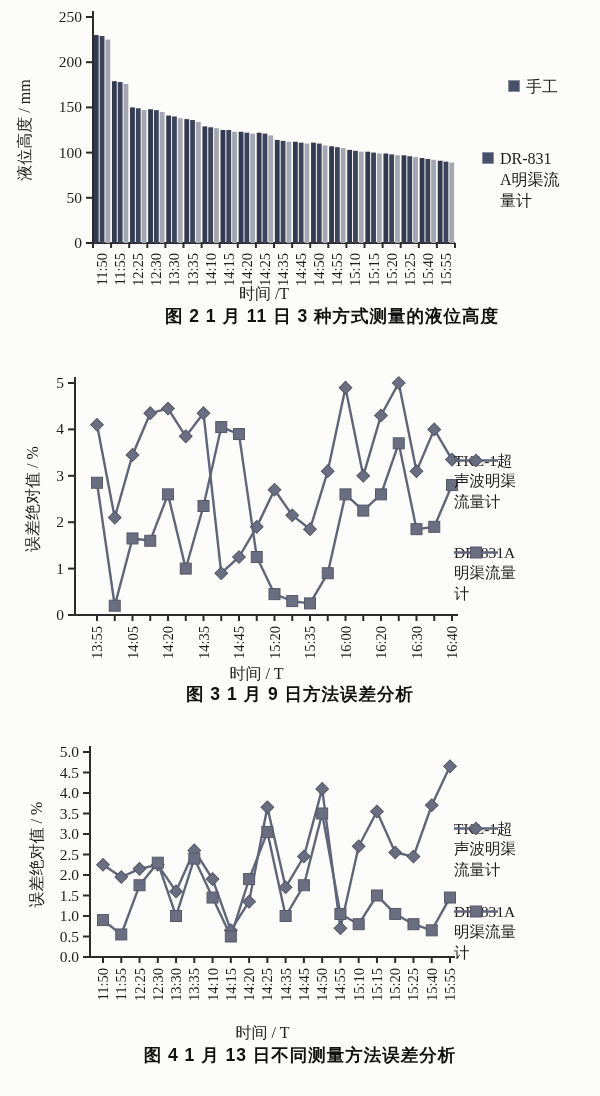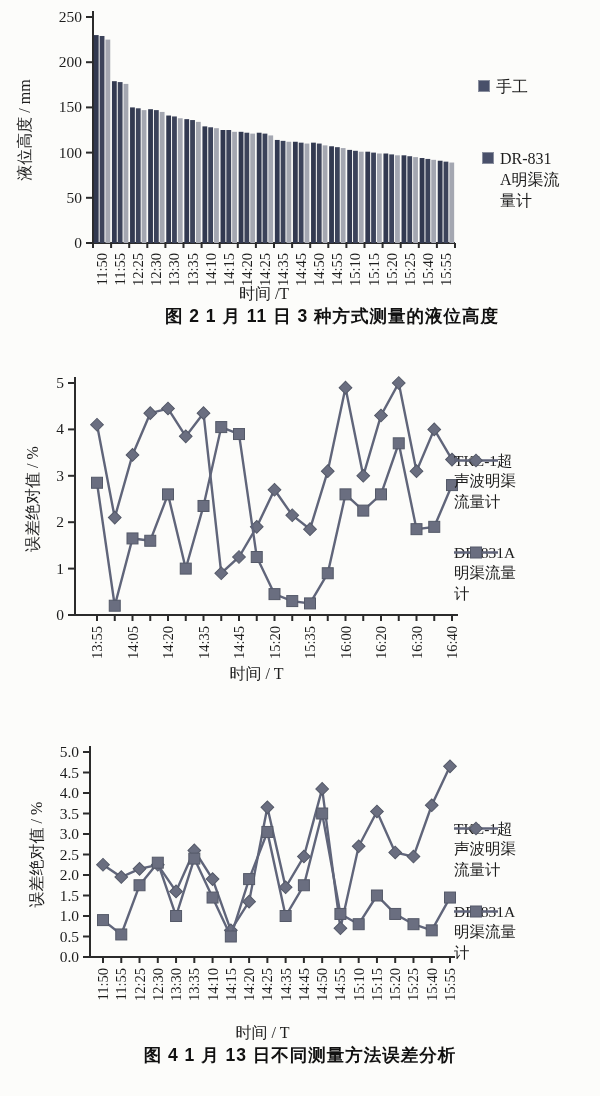--- a/index.html
+++ b/index.html
@@ -150,21 +150,21 @@
         <text x="306.15" y="253" class="xl" text-anchor="end" transform="rotate(-90 306.15 253)">14:45</text>
         <text x="324.25" y="253" class="xl" text-anchor="end" transform="rotate(-90 324.25 253)">14:50</text>
         <text x="342.35" y="253" class="xl" text-anchor="end" transform="rotate(-90 342.35 253)">14:55</text>
         <text x="360.45000000000005" y="253" class="xl" text-anchor="end" transform="rotate(-90 360.45000000000005 253)">15:10</text>
         <text x="378.55" y="253" class="xl" text-anchor="end" transform="rotate(-90 378.55 253)">15:15</text>
         <text x="396.65000000000003" y="253" class="xl" text-anchor="end" transform="rotate(-90 396.65000000000003 253)">15:20</text>
         <text x="414.75" y="253" class="xl" text-anchor="end" transform="rotate(-90 414.75 253)">15:25</text>
         <text x="432.85" y="253" class="xl" text-anchor="end" transform="rotate(-90 432.85 253)">15:40</text>
         <text x="450.95000000000005" y="253" class="xl" text-anchor="end" transform="rotate(-90 450.95000000000005 253)">15:55</text>
       </svg>
-    <div class="legend-item lg1" style="left:478px;top:76px;">
+    <div class="legend-item lg1" style="left:508px;top:76px;">
       <span class="mk-square"></span>
       <span class="legend-label">手工</span>
     </div>
     <div class="legend-item lg1" style="left:482px;top:148px;">
       <span class="mk-square"></span>
       <span class="legend-label">DR-831A明渠流量计</span>
     </div>
     <div class="caption" style="top:304px;margin-left:32px;">图 2  1 月 11 日 3 种方式测量的液位高度</div>
   </div>
 
@@ -276,20 +276,21 @@
       </svg>
       <span class="legend-label">TKL-1超声波明渠流量计</span>
     </div>
     <div class="legend-item lg23" style="left:454px;top:188px;">
       <svg class="sample" width="44" height="15">
         <line x1="0" y1="7.5" x2="44" y2="7.5" stroke="#60657a" stroke-width="2.4"></line>
         <rect x="16.5" y="2" width="11" height="11" fill="#6a6e80" stroke="#545968"></rect>
       </svg>
       <span class="legend-label">DR-831A明渠流量计</span>
     </div>
+    <div class="caption" style="top:327px;">图 3  1 月 9 日方法误差分析</div>
   </div>
 
   <div class="fig" style="top:725px;height:371px;">
     <svg id="svg2" width="600" height="322">
         <g>
           <line x1="90" y1="21" x2="90" y2="232" class="ax"></line>
           <line x1="89" y1="232" x2="455" y2="232" class="ax"></line>
           <line x1="83" y1="232" x2="90" y2="232" class="ax"></line>
           <text x="79" y="237" class="tl" text-anchor="end">0.0</text>
           <line x1="83" y1="211.5" x2="90" y2="211.5" class="ax"></line>

